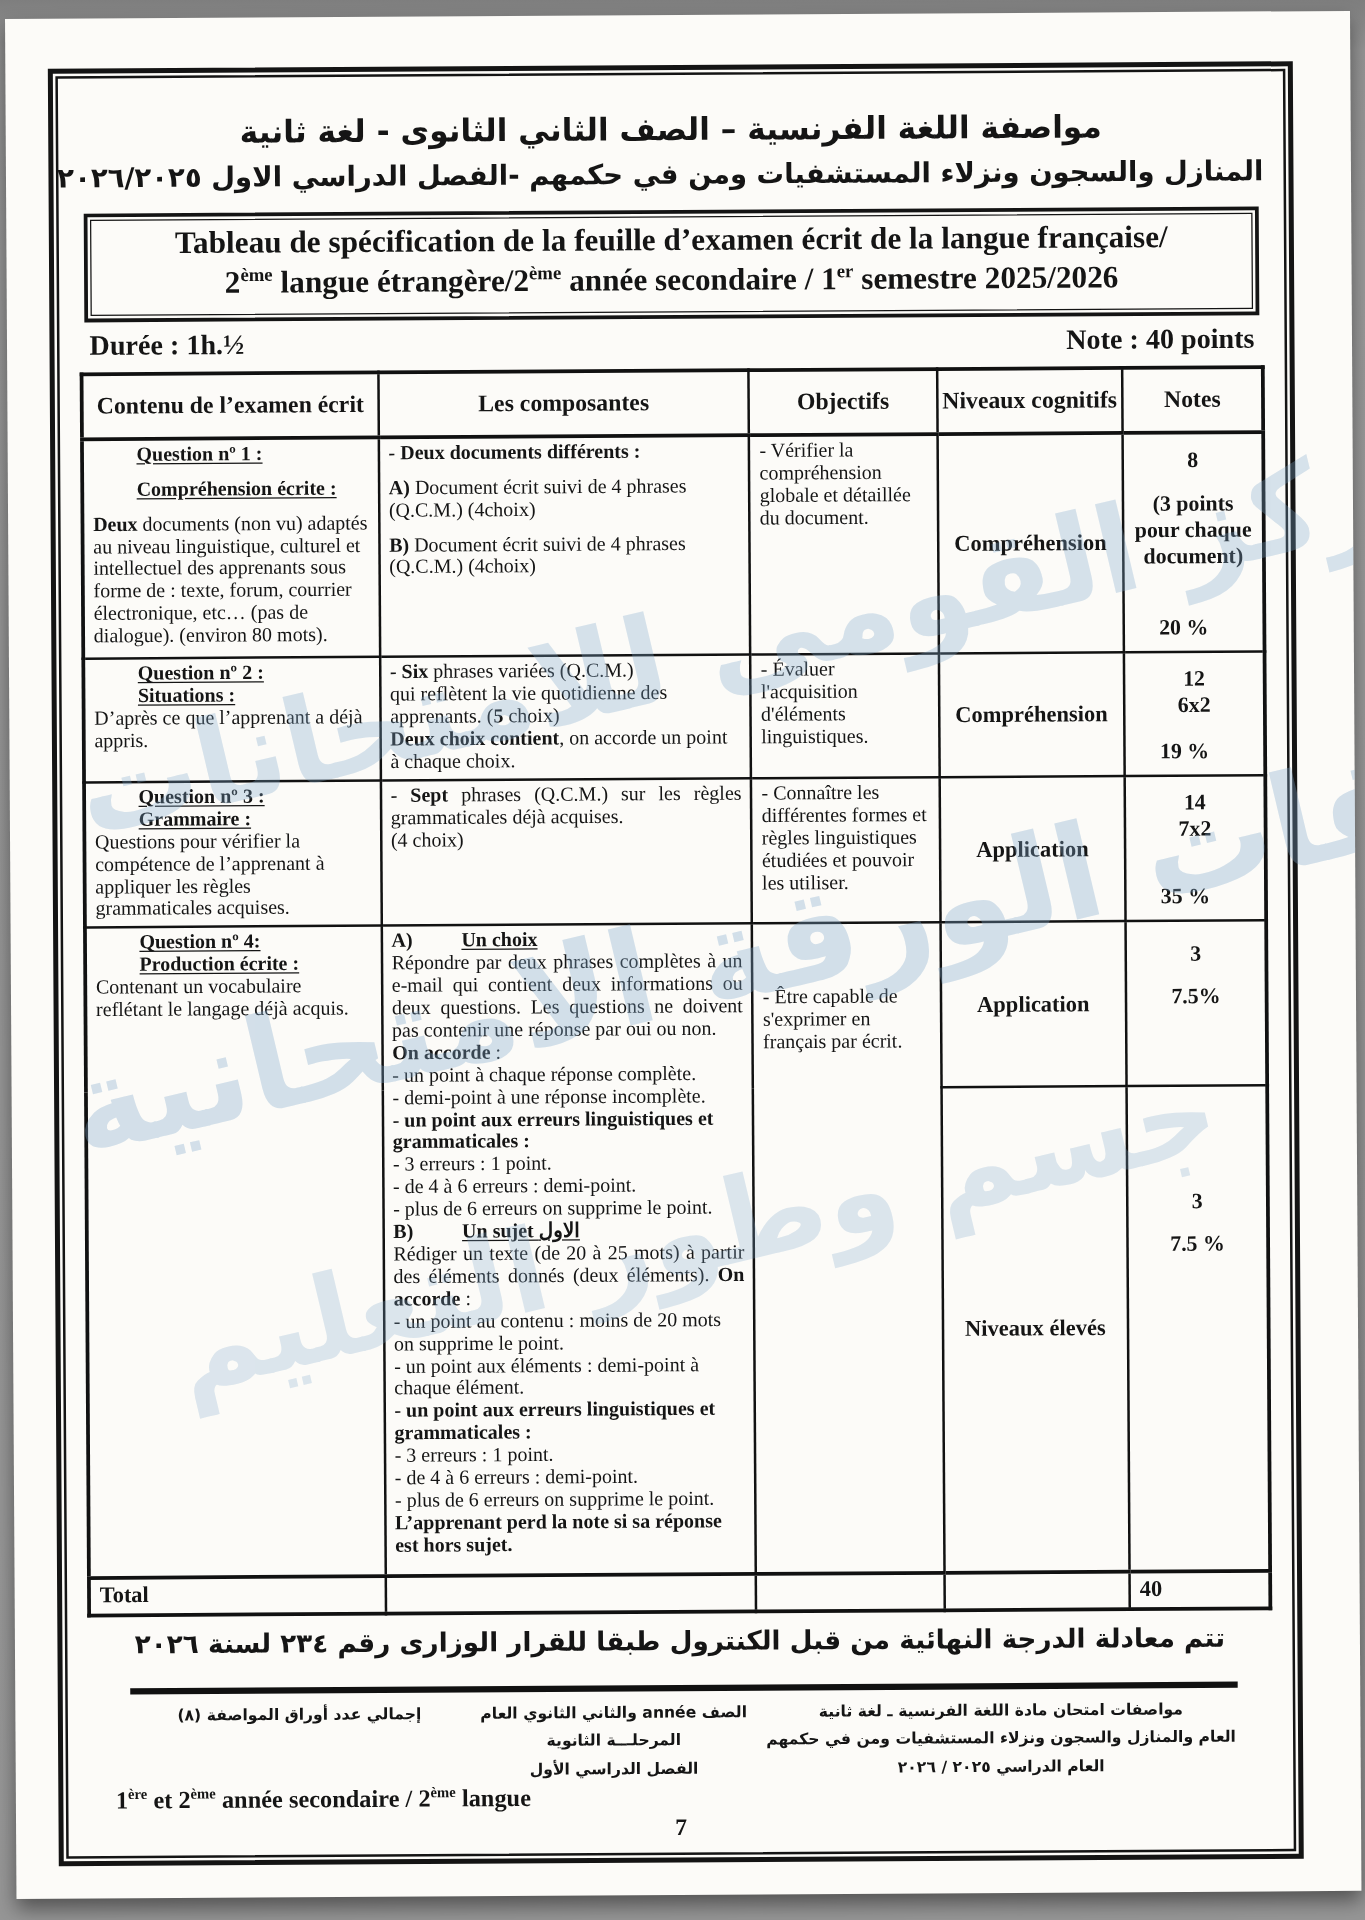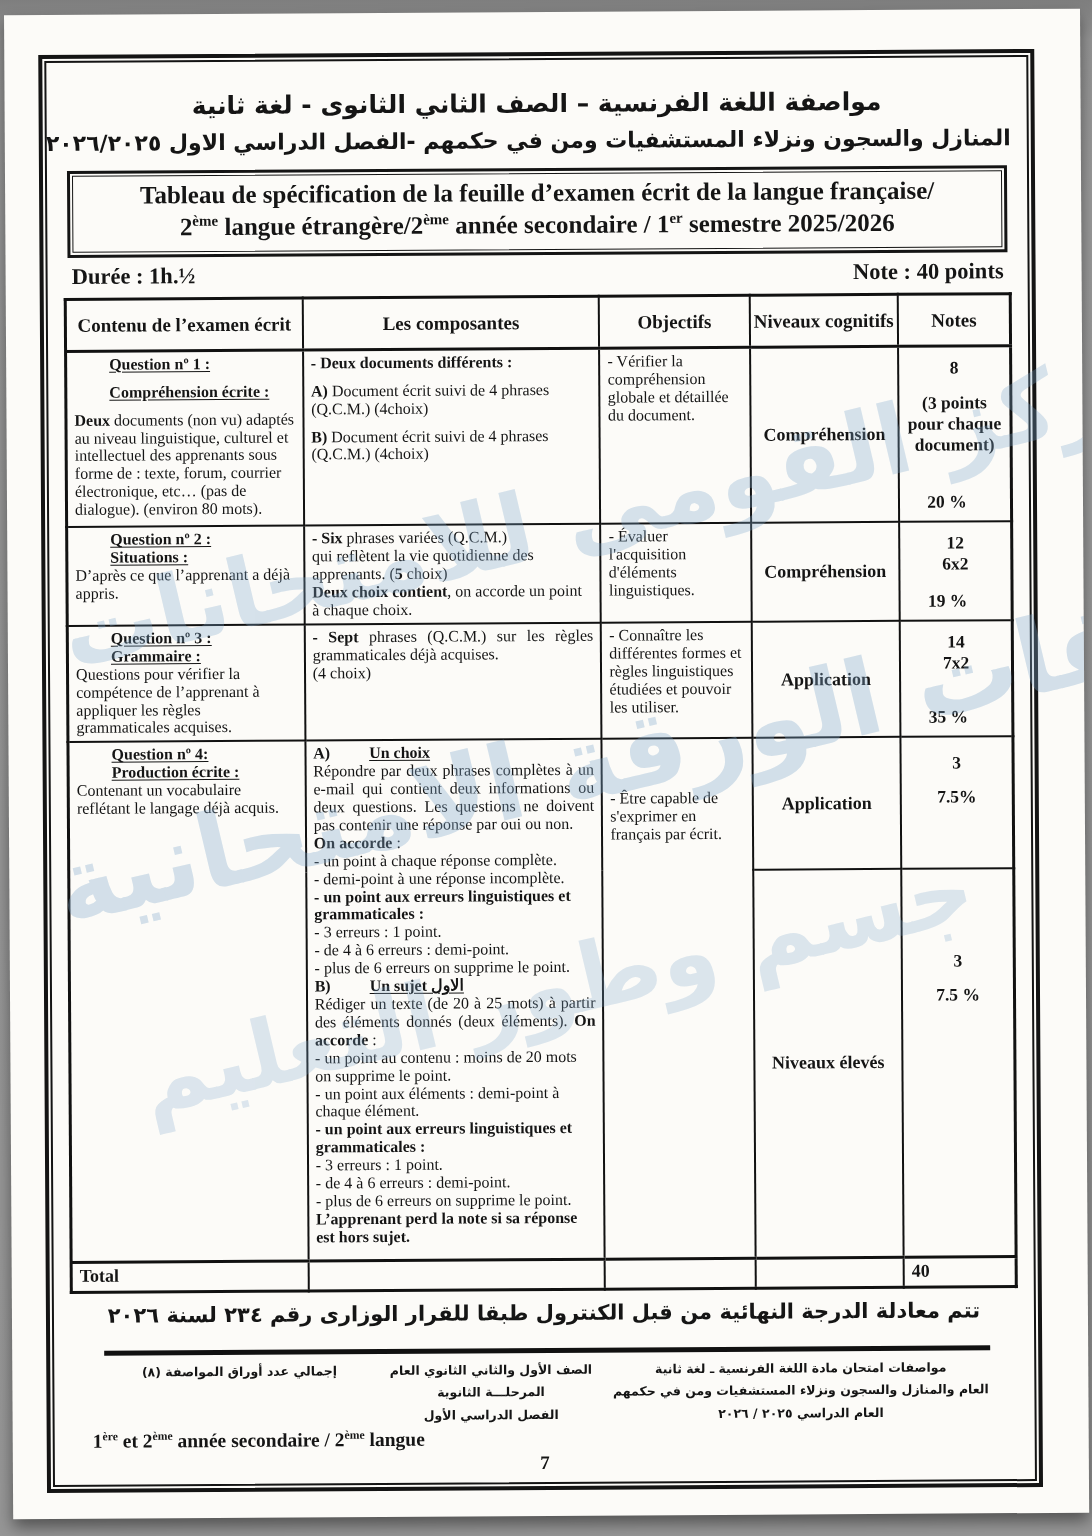--- a/index.html
+++ b/index.html
@@ -239,21 +239,21 @@
 
         <div class="ctrl">تتم معادلة الدرجة النهائية من قبل الكنترول طبقا للقرار الوزارى رقم ٢٣٤ لسنة ٢٠٢٦</div>
 
         <div class="footer-block">
           <div class="footer-rule"></div>
           <div class="footer-grid">
             <div class="fcol">
               <div>إجمالي عدد أوراق المواصفة (٨)</div>
             </div>
             <div class="fcol">
-              <div>الصف الأول والثاني الثانوي العام</div>
+              <div>الصف année والثاني الثانوي العام</div>
               <div>المرحلـــة الثانوية</div>
               <div>الفصل الدراسي الأول</div>
             </div>
             <div class="fcol">
               <div>مواصفات امتحان مادة اللغة الفرنسية ـ لغة ثانية</div>
               <div>العام والمنازل والسجون ونزلاء المستشفيات ومن في حكمهم</div>
               <div>العام الدراسي ٢٠٢٥ / ٢٠٢٦</div>
             </div>
           </div>
           <div class="french-line">

